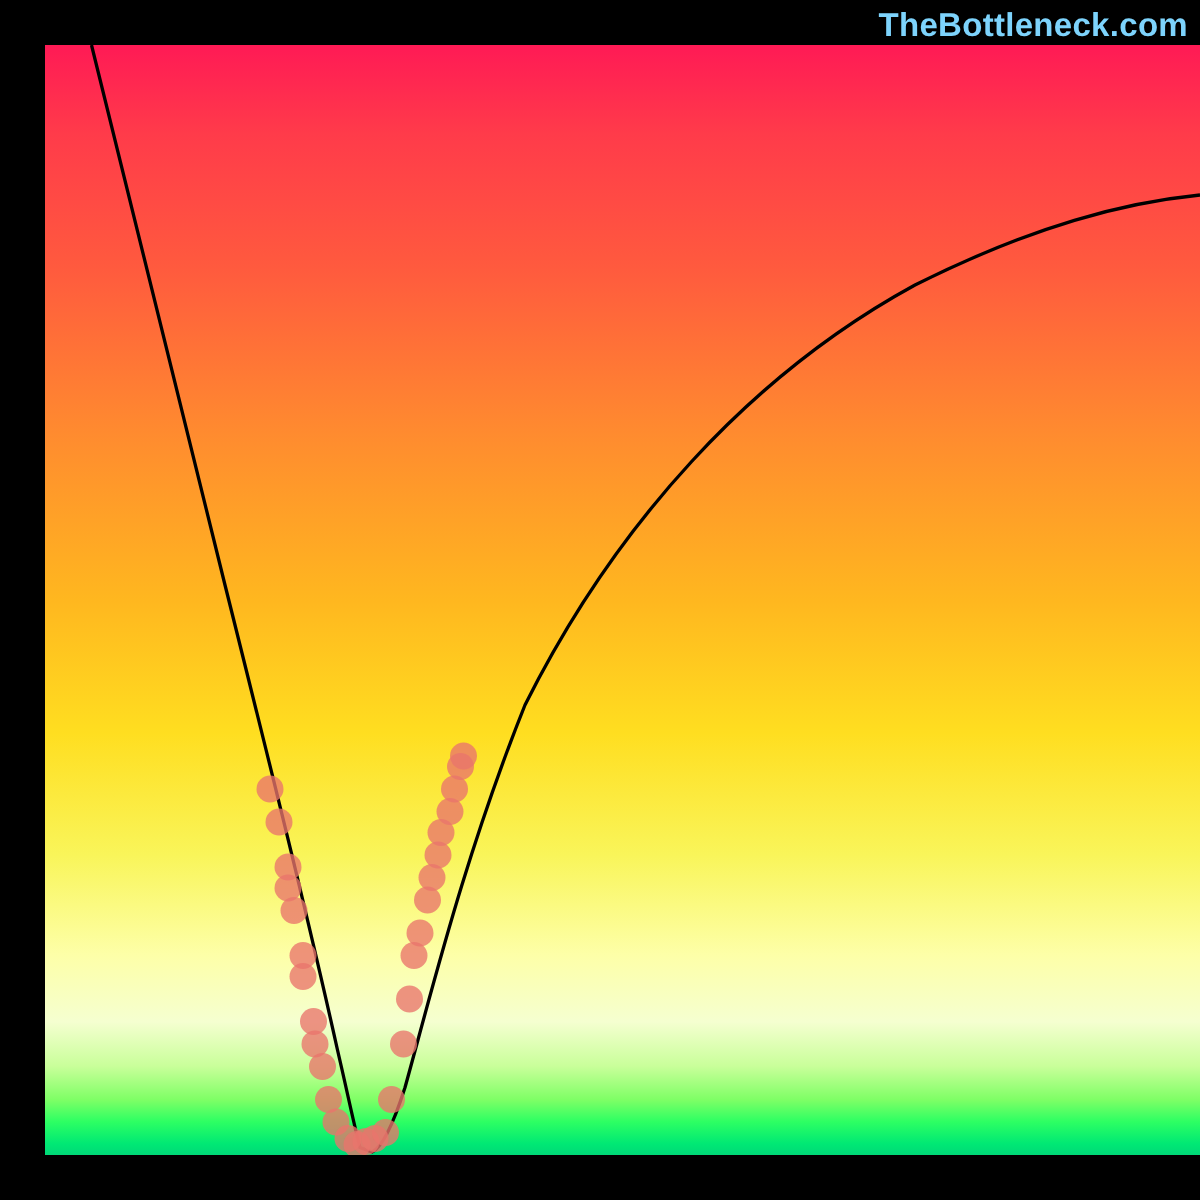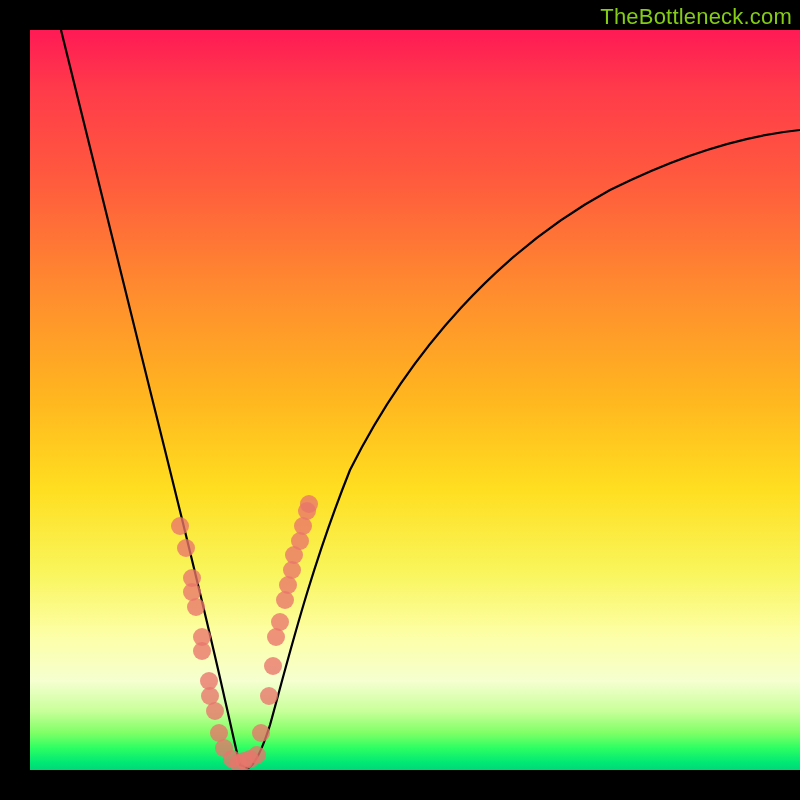--- a/index.html
+++ b/index.html
@@ -39,23 +39,23 @@
       #7fff66 95%,
       #2dff63 97%,
       #00e874 99%,
       #00d878 100%
     );
   }
   .watermark {
     position: absolute;
     top: 4px;
     right: 8px;
-    color: #84cc16;
+    color: #7dd3fc;
     font-size: 22px;
-    font-weight: 400;
+    font-weight: 700;
     letter-spacing: 0.2px;
     user-select: none;
   }
   svg.curve {
     position: absolute;
     left: 0;
     top: 0;
     width: 770px;
     height: 740px;
     pointer-events: none;

